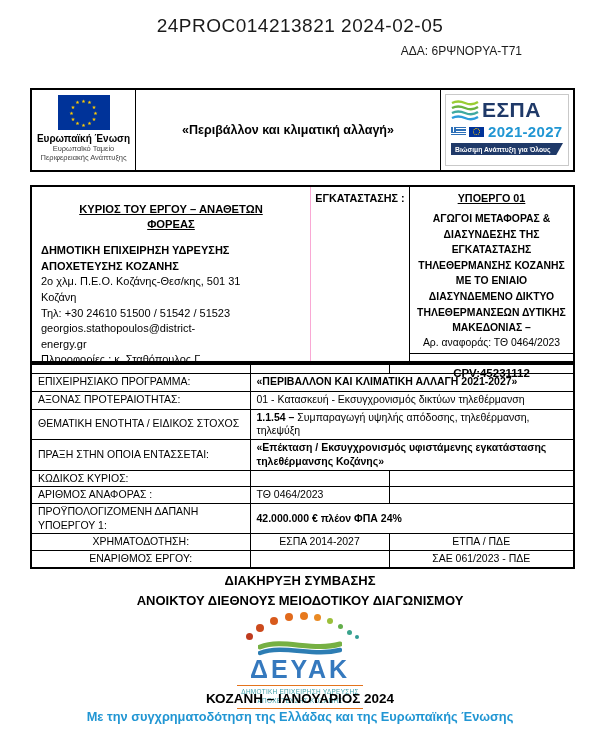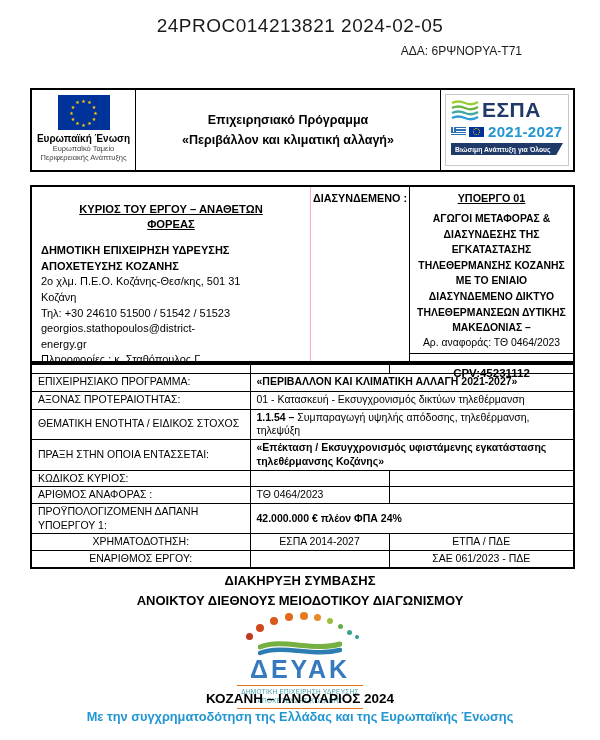--- a/index.html
+++ b/index.html
@@ -117,21 +117,20 @@
           <span class="st" style="left:11px;top:14.5px;"></span>
         <span class="st" style="left:12.6px;top:8.5px;"></span>
           <span class="st" style="left:17px;top:4.1px;"></span>
       </div>
       <div class="eu-name">Ευρωπαϊκή Ένωση</div>
       <div class="eu-fund">Ευρωπαϊκό Ταμείο</div>
       <div class="eu-fund">Περιφερειακής Ανάπτυξης</div>
     </div>
     <div class="prog-cell">
       <div>
-        <div>Επιχειρησιακό Πρόγραμμα</div>
         <div>«Περιβάλλον και κλιματική αλλαγή»</div>
       </div>
     </div>
     <div class="espa-cell">
       <div class="espa-box">
         <div class="espa-top">
           <svg width="28" height="22" viewBox="0 0 28 22">
             <path d="M1,4 Q7,1 14,4 T27,3" stroke="#9ACD32" stroke-width="2.4" fill="none"></path>
             <path d="M1,9 Q7,6 14,9 T27,8" stroke="#6CB33F" stroke-width="2.4" fill="none"></path>
             <path d="M1,14 Q7,11 14,14 T27,13" stroke="#3FA9A0" stroke-width="2.4" fill="none"></path>
@@ -161,21 +160,21 @@
       </div>
       <div class="t1-addr">
         <div>2ο χλμ. Π.Ε.Ο. Κοζάνης-Θεσ/κης, 501 31</div>
         <div>Κοζάνη</div>
         <div>Τηλ:  +30 24610 51500 / 51542 / 51523</div>
         <div>georgios.stathopoulos@district-</div>
         <div>energy.gr</div>
         <div>Πληροφορίες : κ. Σταθόπουλος Γ.</div>
       </div>
     </div>
-    <div class="t1-mid">ΔΙΑΣΥΝΔΕΜΕΝΟ :</div>
+    <div class="t1-mid">ΕΓΚΑΤΑΣΤΑΣΗΣ :</div>
     <div class="t1-right">
       <div class="t1r-main">
         <div class="t1r-sub">ΥΠΟΕΡΓΟ 01</div>
         <div class="t1r-title">ΑΓΩΓΟΙ ΜΕΤΑΦΟΡΑΣ &amp; ΔΙΑΣΥΝΔΕΣΗΣ ΤΗΣ ΕΓΚΑΤΑΣΤΑΣΗΣ ΤΗΛΕΘΕΡΜΑΝΣΗΣ ΚΟΖΑΝΗΣ ΜΕ ΤΟ ΕΝΙΑΙΟ ΔΙΑΣΥΝΔΕΜΕΝΟ ΔΙΚΤΥΟ ΤΗΛΕΘΕΡΜΑΝΣΕΩΝ ΔΥΤΙΚΗΣ ΜΑΚΕΔΟΝΙΑΣ –</div>
         <div class="t1r-ref">Αρ. αναφοράς: ΤΘ 0464/2023</div>
       </div>
       <div class="t1r-line"></div>
       <div class="t1r-cpv">CPV:45231112</div>
     </div>
   </div>

